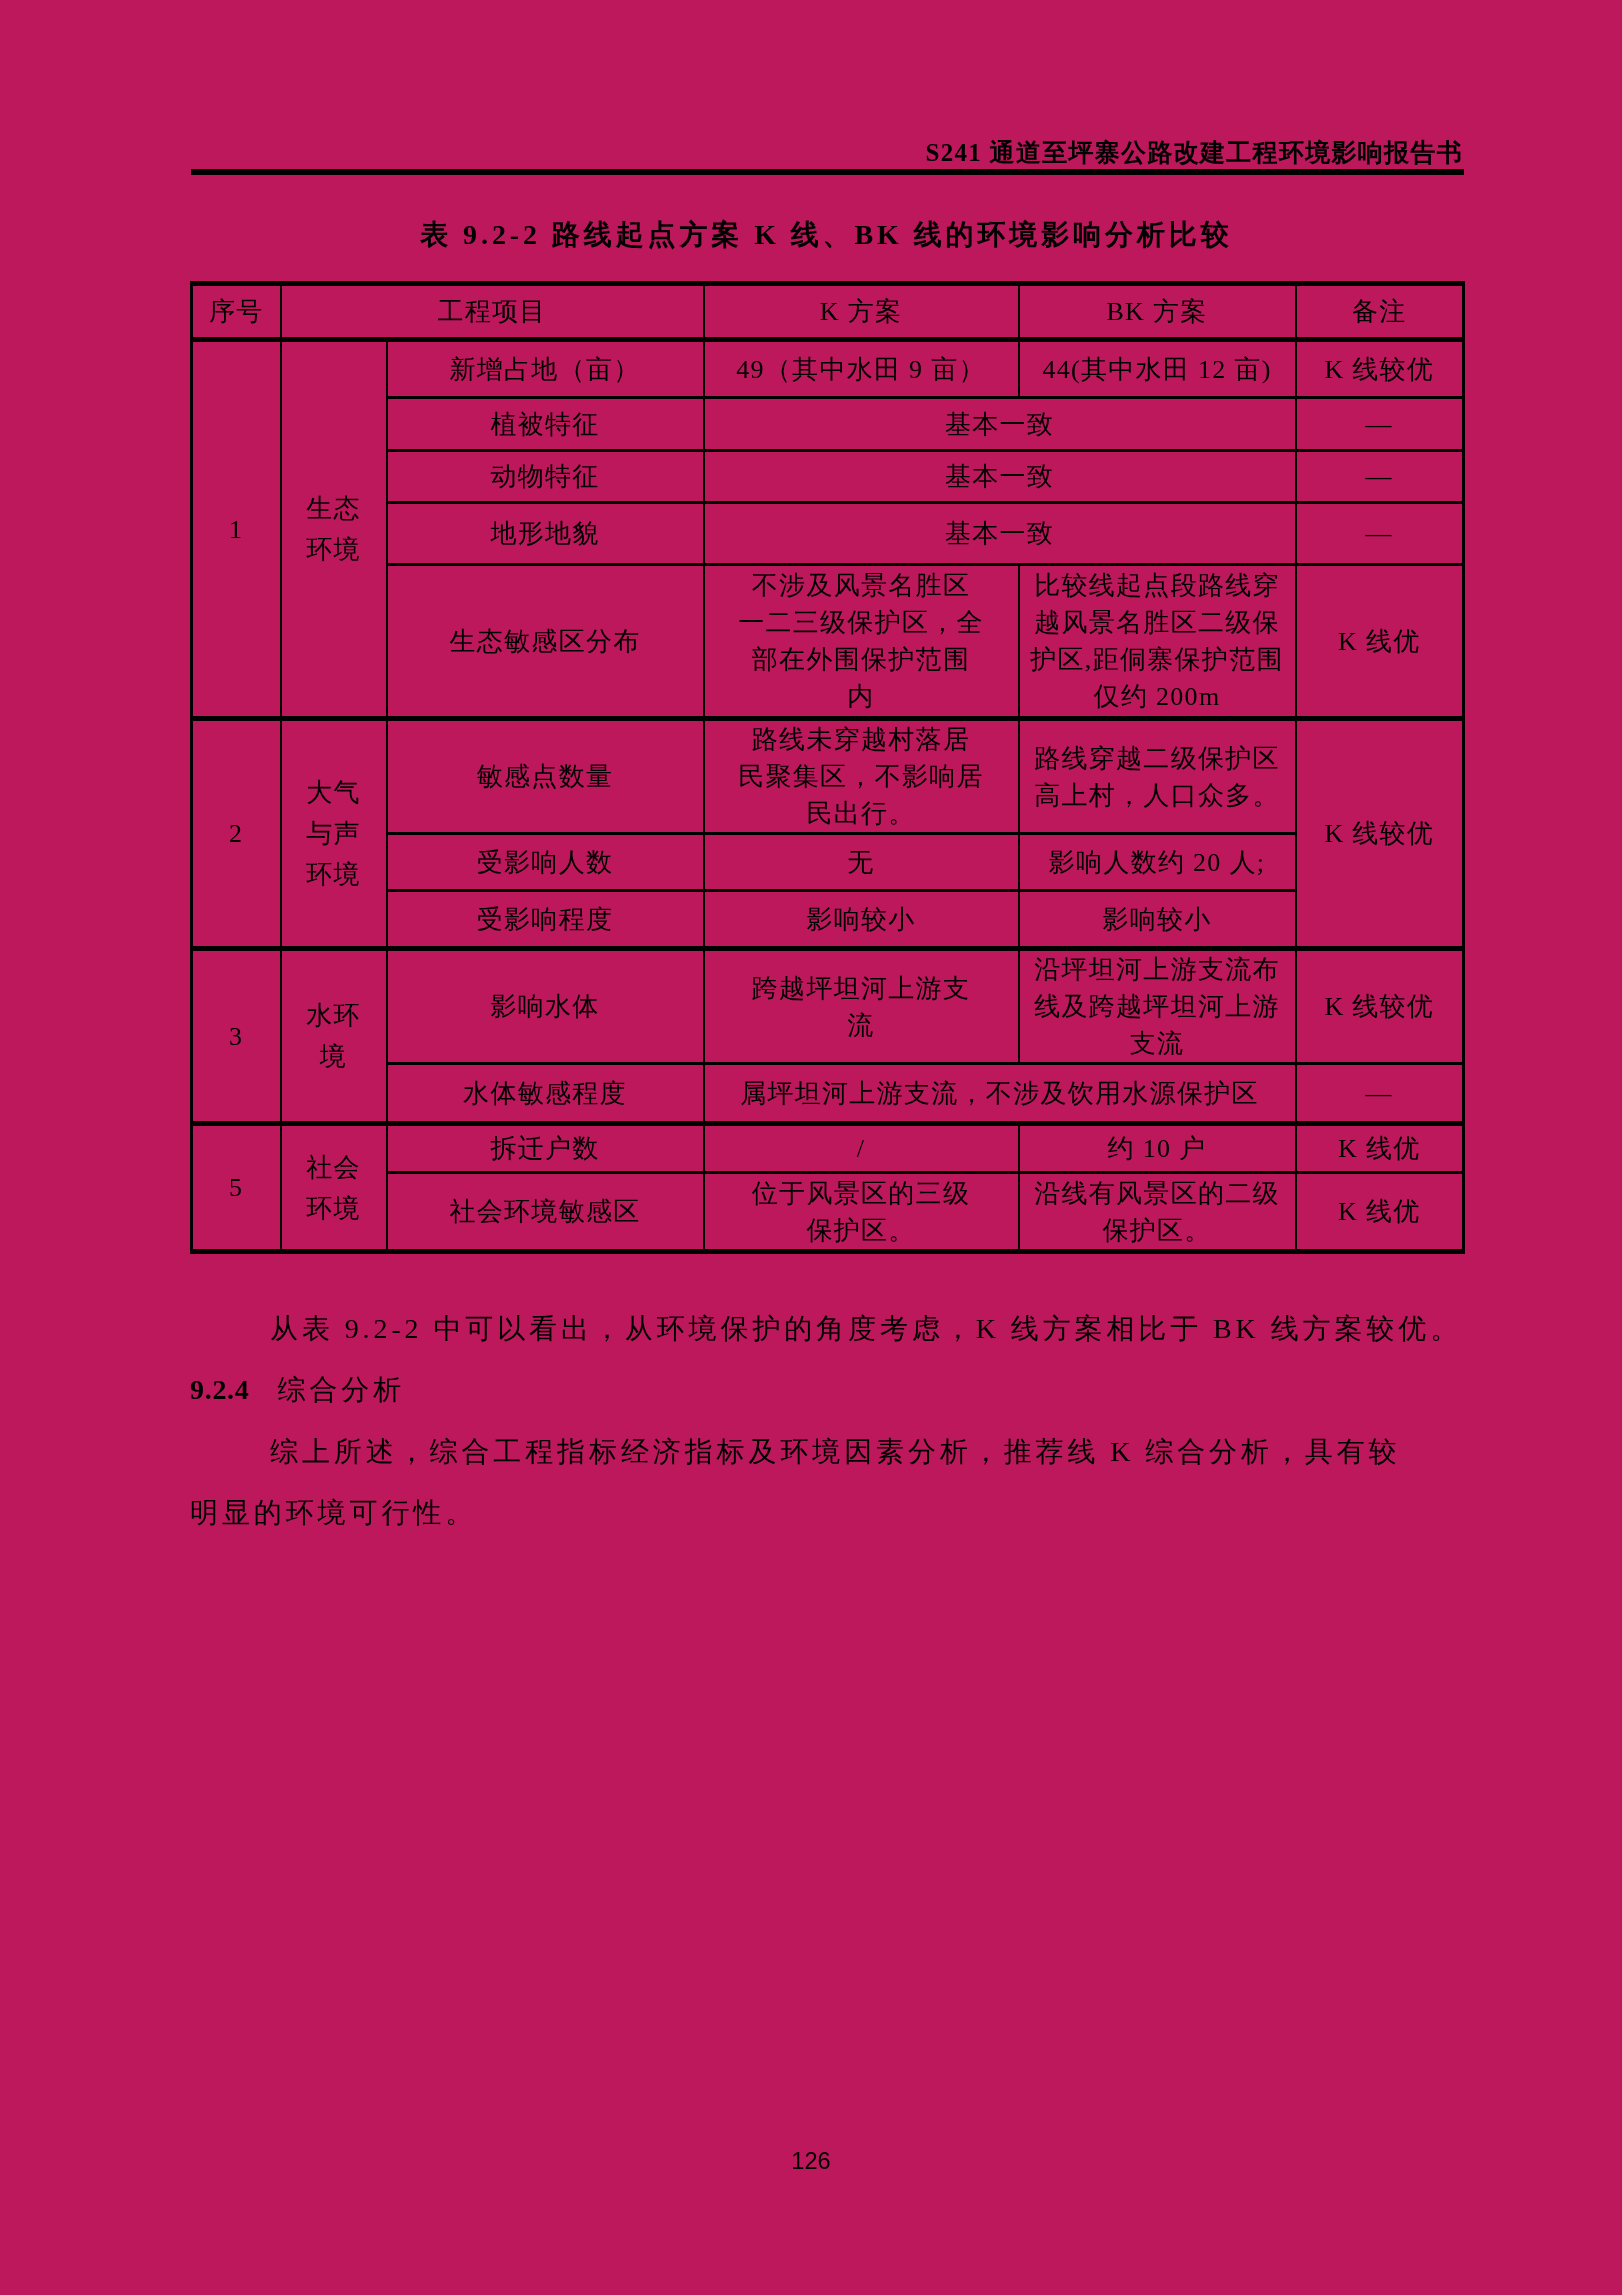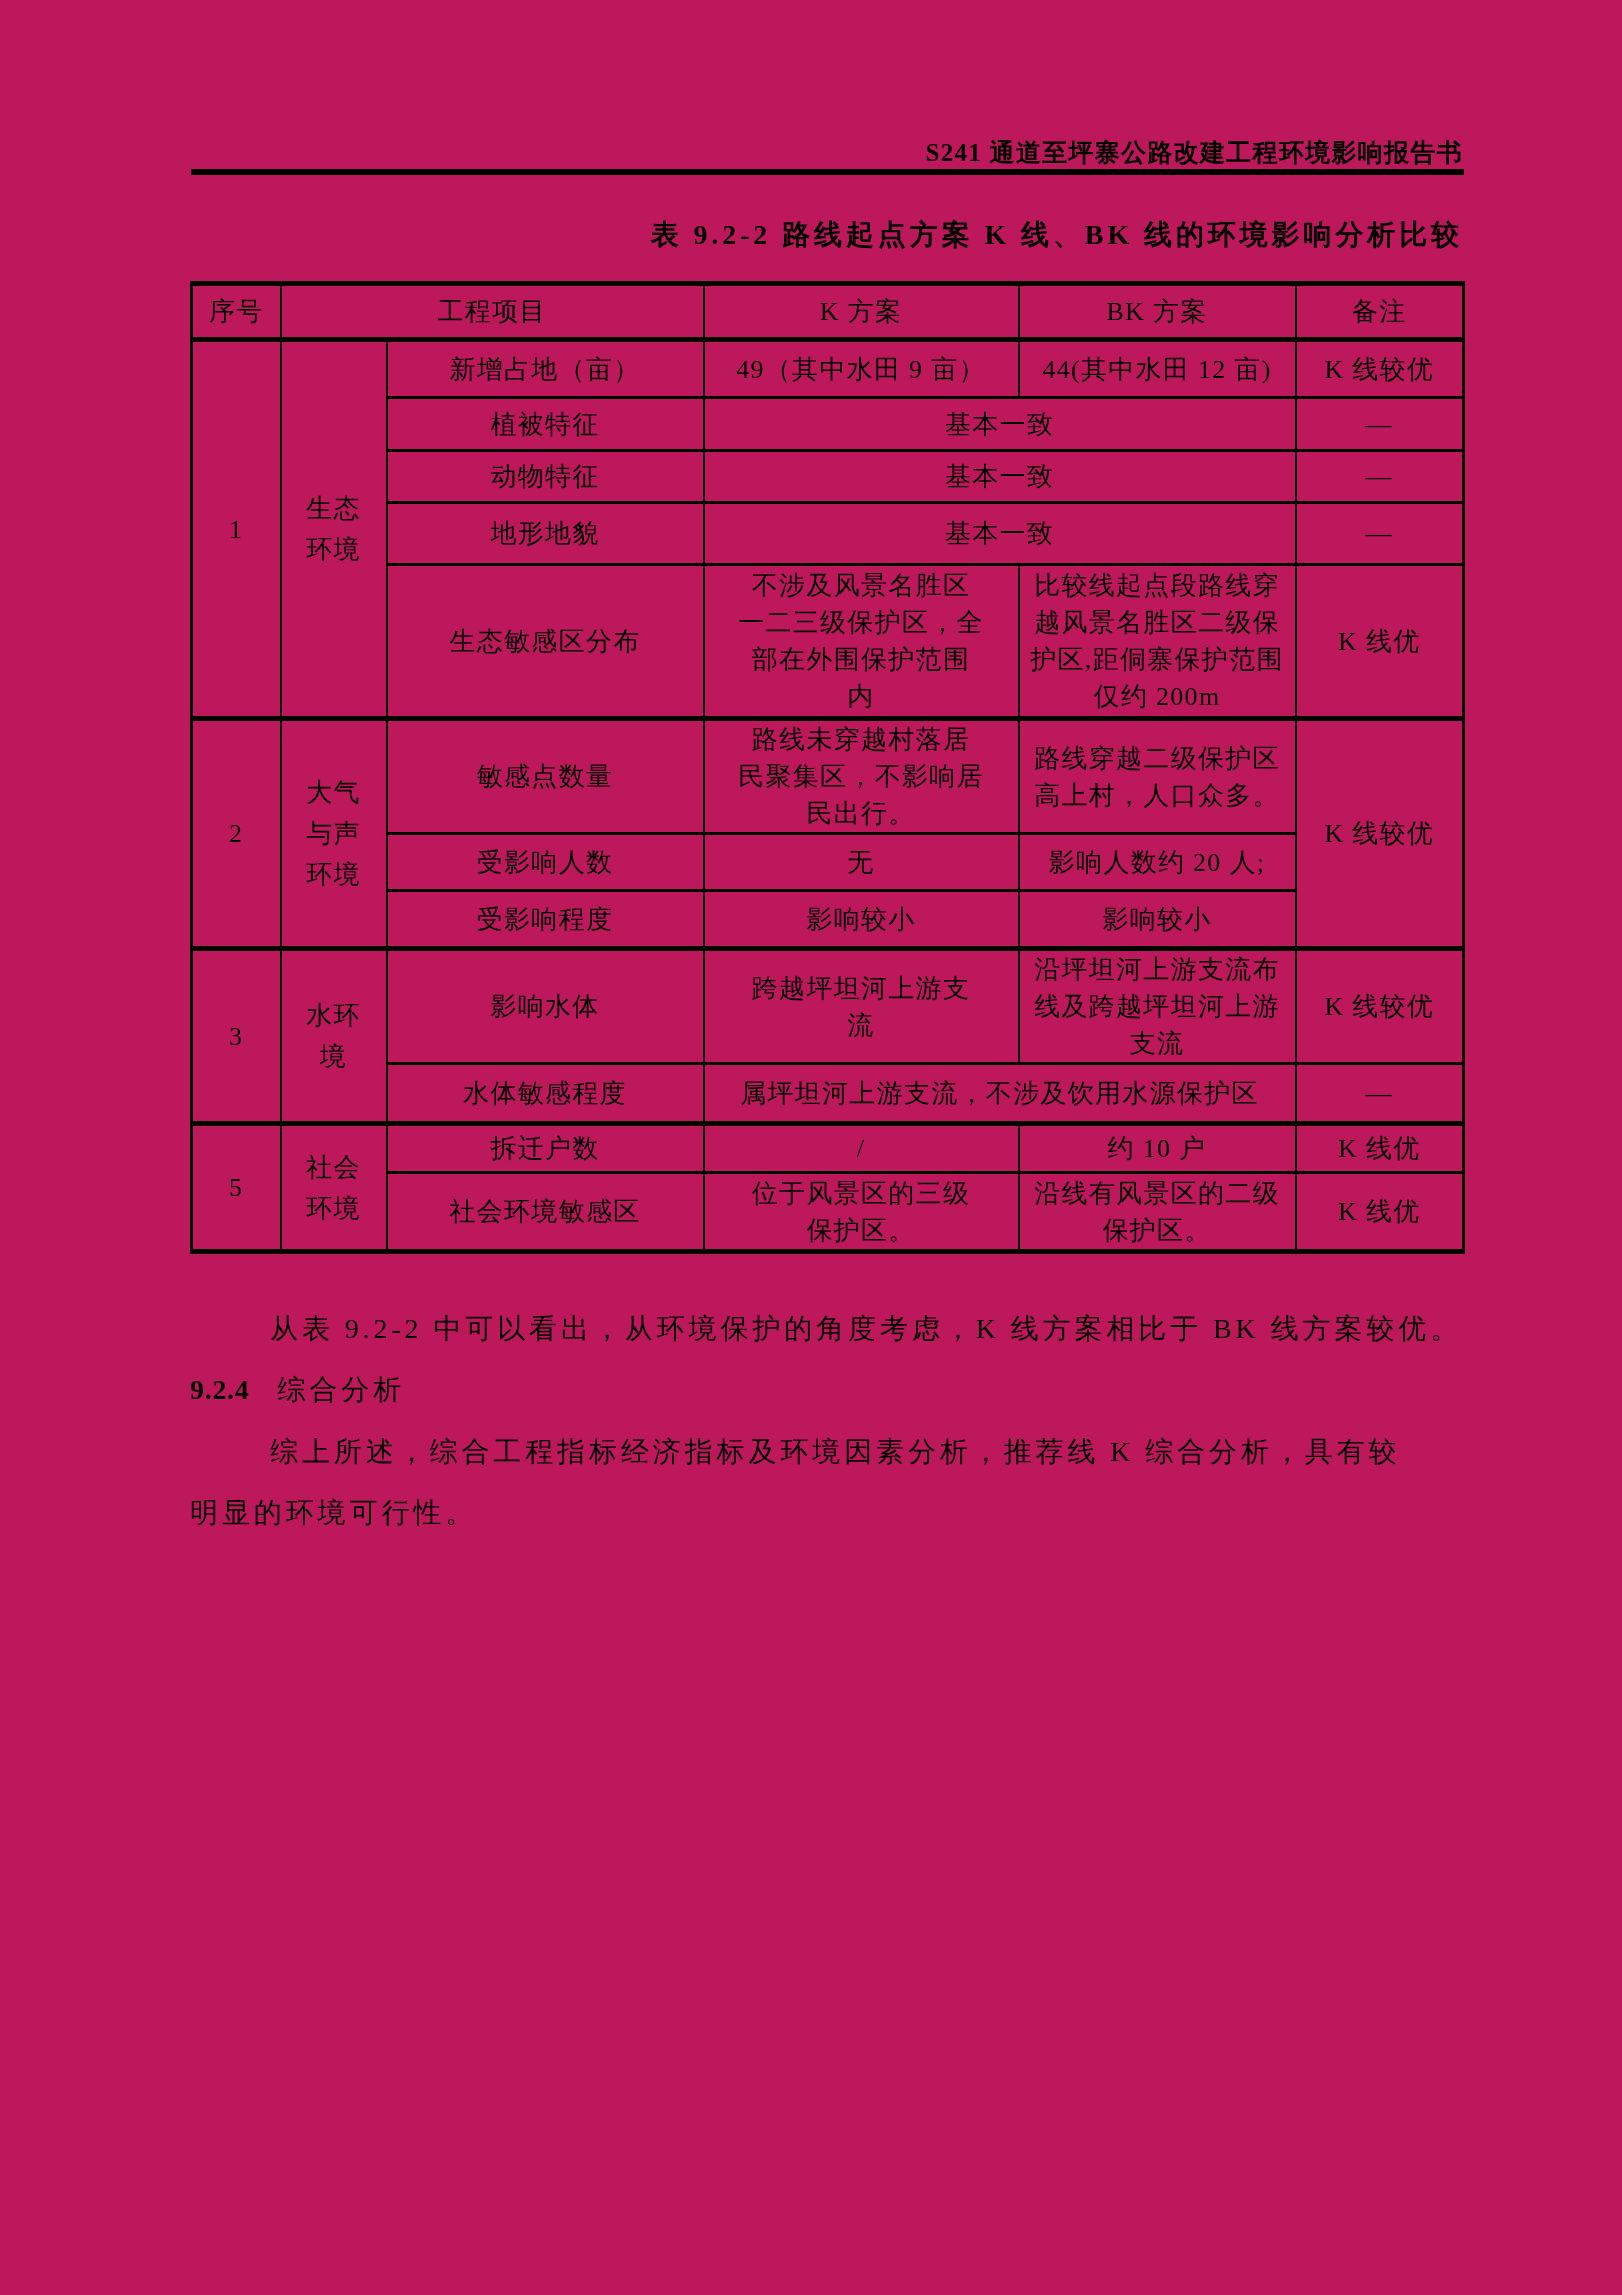--- a/index.html
+++ b/index.html
@@ -19,21 +19,21 @@
     white-space:nowrap;
   }
   .header-rule{
     position:absolute;
     left:191px;top:169px;width:1273px;height:5.9px;
     background:#000;
   }
   .doc-title{
     position:absolute;
     left:190px;top:216px;width:1273px;
-    text-align:right;
+    text-align:center;
     font-size:28px;font-weight:bold;letter-spacing:3.9px;
     white-space:nowrap;
   }
   table.cmp{
     position:absolute;
     left:190px;top:281px;width:1273px;
     border-collapse:collapse;table-layout:fixed;
     border:5.2px solid #000;
     border-left-width:3.3px;border-right-width:3.3px;padding-left:11px;
   }
@@ -205,15 +205,16 @@
 
   <div class="bodyline indent" style="top:1309px">从表 9.2-2 中可以看出，从环境保护的角度考虑，K 线方案相比于 BK 线方案较优。</div>
 
   <div class="section-heading" style="top:1370px">
     <span class="num">9.2.4</span><span class="lbl">综合分析</span>
   </div>
 
   <div class="bodyline indent" style="top:1432px">综上所述，综合工程指标经济指标及环境因素分析，推荐线 K 综合分析，具有较</div>
   <div class="bodyline" style="top:1493px">明显的环境可行性。</div>
 
+  <div class="page-number">126</div>
 
 </div>
 
 
 </body></html>

